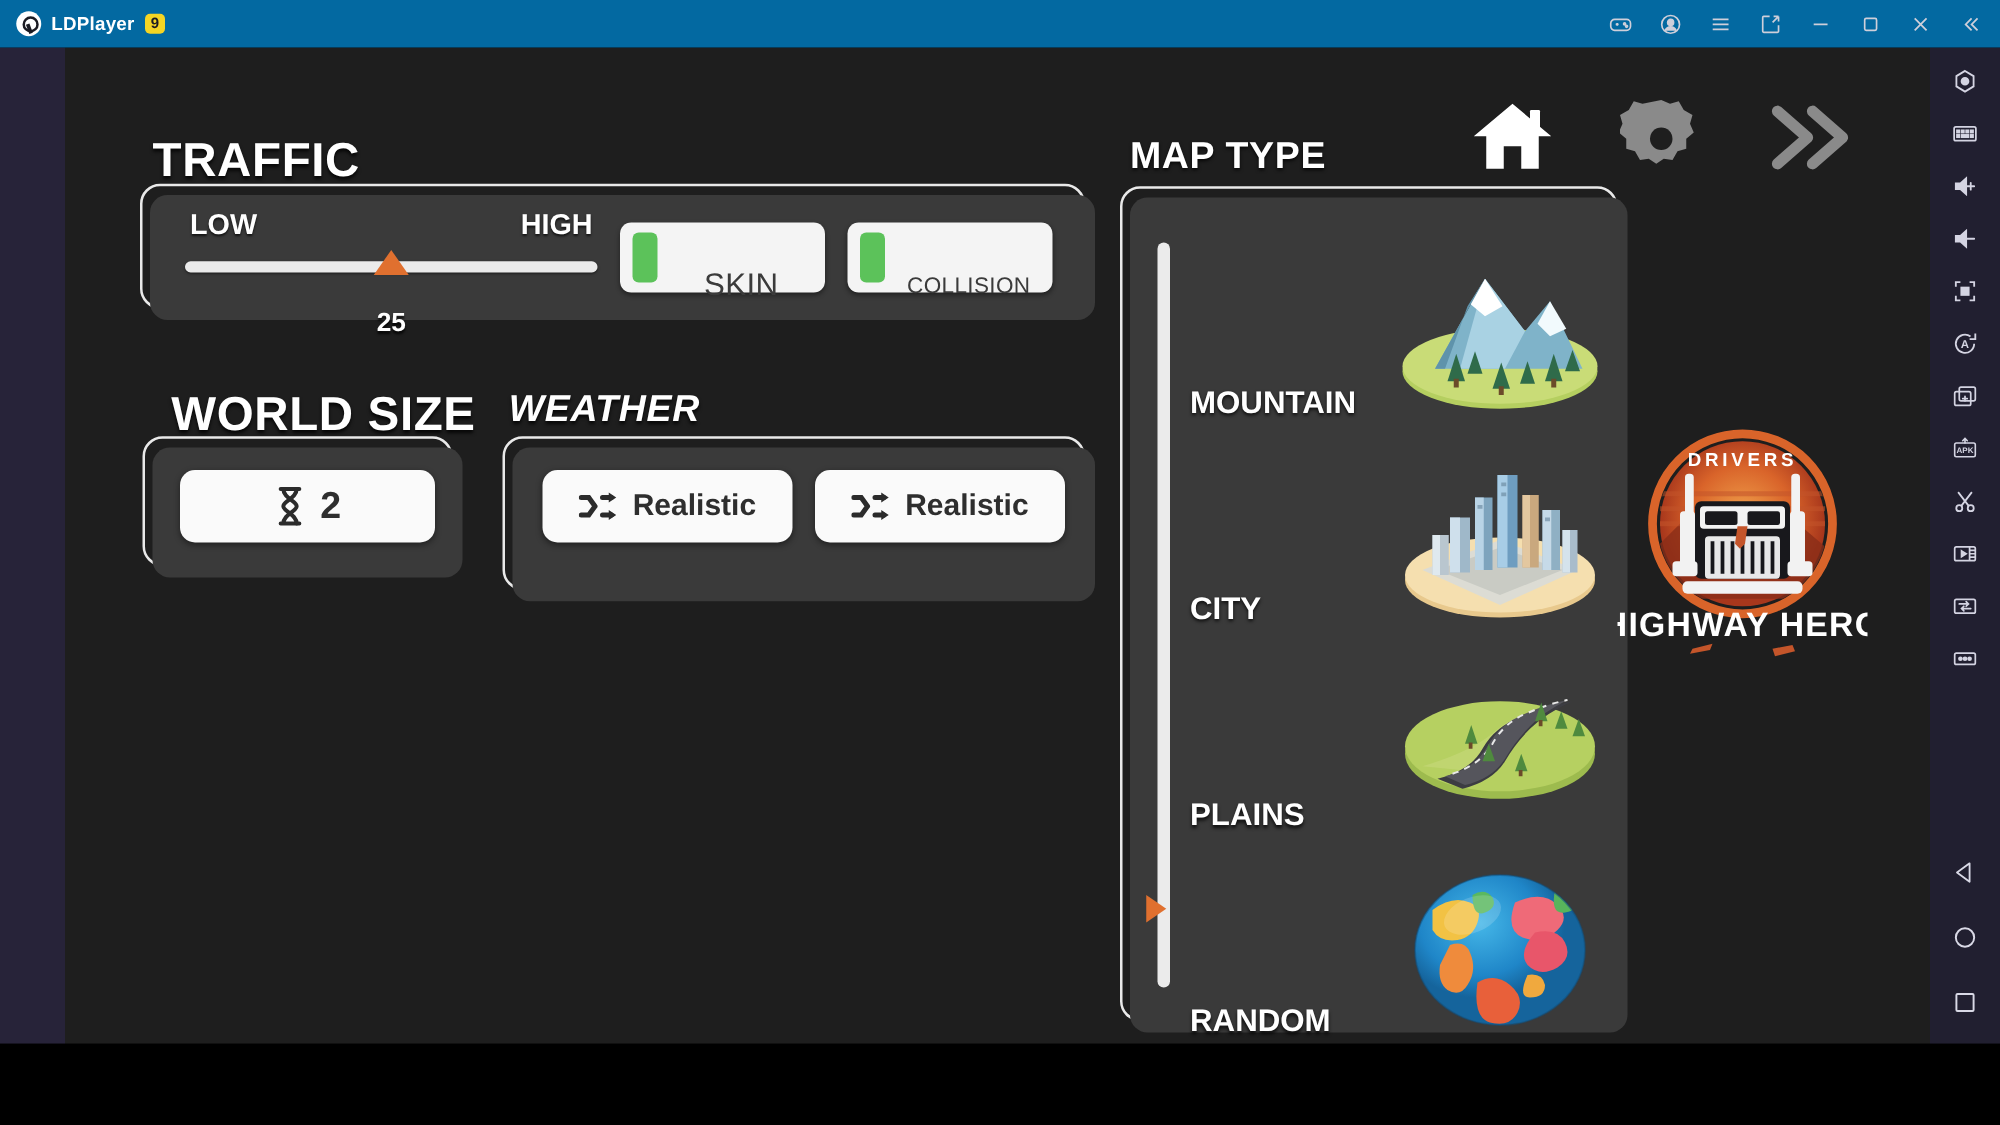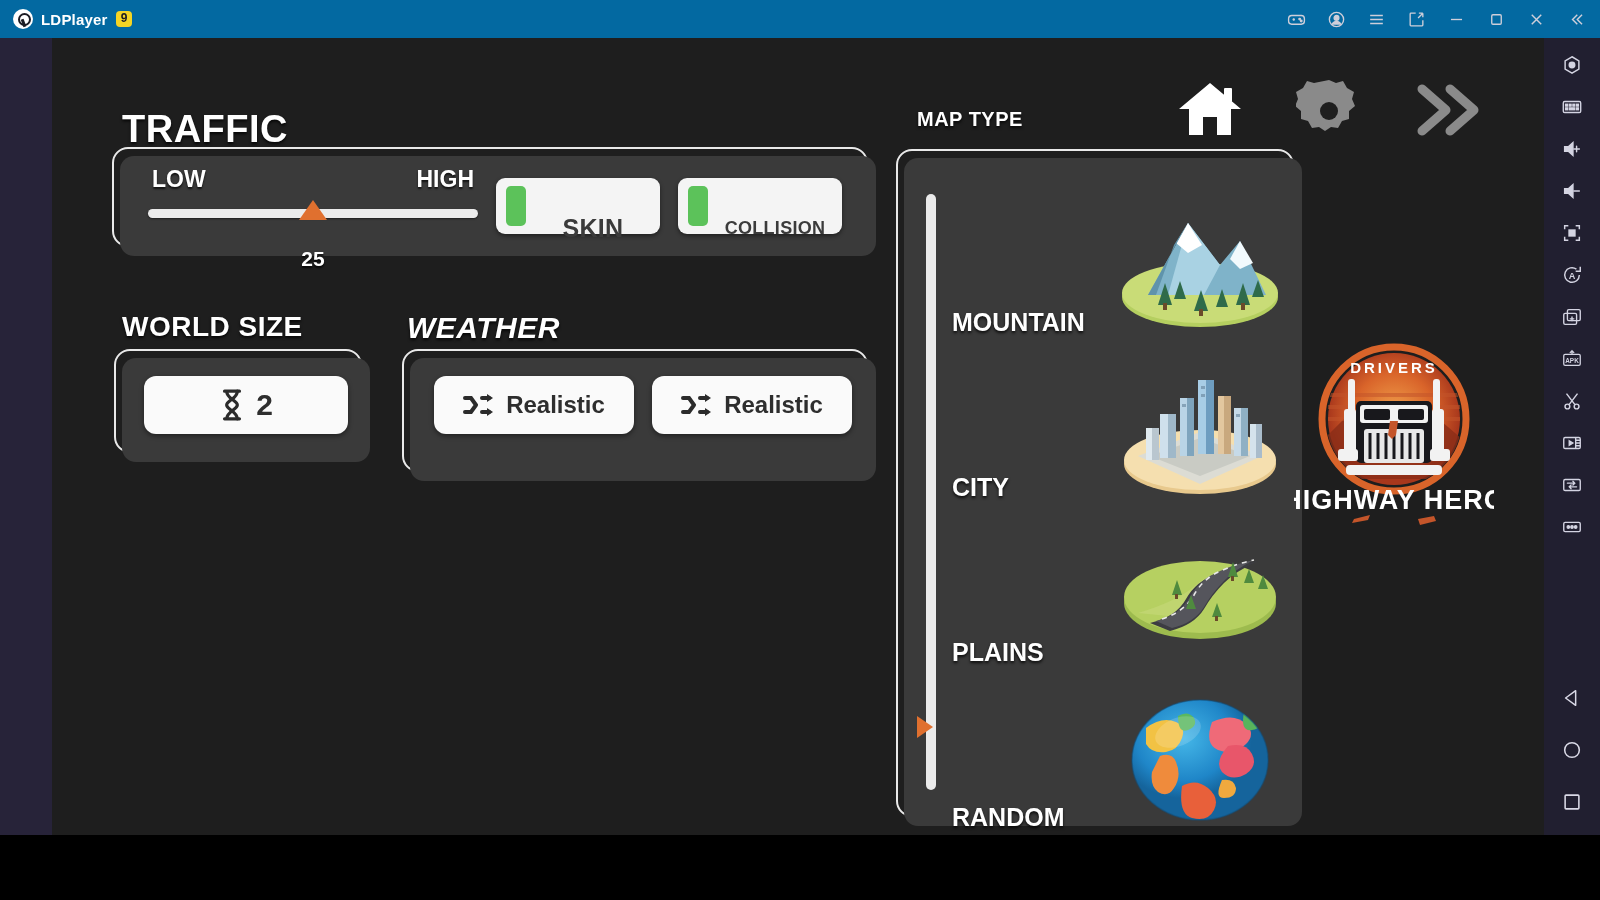--- a/index.html
+++ b/index.html
@@ -69,36 +69,36 @@
                  border-left:14px solid transparent; border-right:14px solid transparent;
                  border-bottom:20px solid #e0702f; transform:translateX(-14px); }
   .slider-value{ position:absolute; top:38px; font-size:21px; font-weight:bold;
                  color:#fff; transform:translateX(-50%);
                  text-shadow:0 2px 2px rgba(0,0,0,.8); }
 
   .toggle-pill{ position:absolute; top:22px; height:56px; background:#f4f4f4;
                 border-radius:9px; display:flex; align-items:center; padding-left:10px;
                 box-shadow:0 2px 4px rgba(0,0,0,.45); }
   .pill-led{ width:20px; height:40px; border-radius:5px; background:#5cc25a; flex:0 0 auto; }
-  .pill-text{ color:#3b3b3b; font-weight:bold; flex:1; text-align:center;
+  .pill-text{ color:#3b3b3b; font-weight:normal; flex:1; text-align:center;
               letter-spacing:.3px;margin-top:44px; }
 
   
-  .world-label{ position:absolute; left:70px; top:273px; font-size:28px; }
+  .world-label{ position:absolute; left:85px; top:273px; font-size:38px; }
   .weather-label{ position:absolute; left:355px; top:273px; font-size:30px;font-style:italic; }
   .world-panel{ position:absolute; left:70px; top:320px; width:248px; height:104px; }
   .weather-panel{ position:absolute; left:358px; top:320px; width:466px; height:123px; }
 
   .white-btn{ position:absolute; background:#fafafa; border-radius:12px;
               display:flex; align-items:center; justify-content:center; gap:11px;
               box-shadow:0 2px 5px rgba(0,0,0,.45); color:#2e2e2e;
               font-weight:bold; }
 
   
-  .maptype-label{ position:absolute; left:852px; top:70px; font-size:20px;margin-left:13px; }
+  .maptype-label{ position:absolute; left:852px; top:70px; font-size:30px; }
   .map-panel{ position:absolute; left:852px; top:120px; width:398px; height:668px; }
   .map-scrolltrack{ position:absolute; left:22px; top:36px; width:10px; height:596px;
                     background:#ebebeb; border-radius:6px; }
   .map-marker{ position:absolute; left:13px; width:0; height:0;
                border-top:11px solid transparent; border-bottom:11px solid transparent;
                border-left:16px solid #e0702f; }
   .map-list{ position:absolute; left:44px; top:14px; right:8px; bottom:10px; }
   .map-row{ position:relative; height:165px; display:flex; align-items:flex-end; }
   .map-row-name{ color:#fff; font-size:25px; font-weight:bold; width:168px;
                  padding-left:4px; text-shadow:0 2px 3px rgba(0,0,0,.8); }

